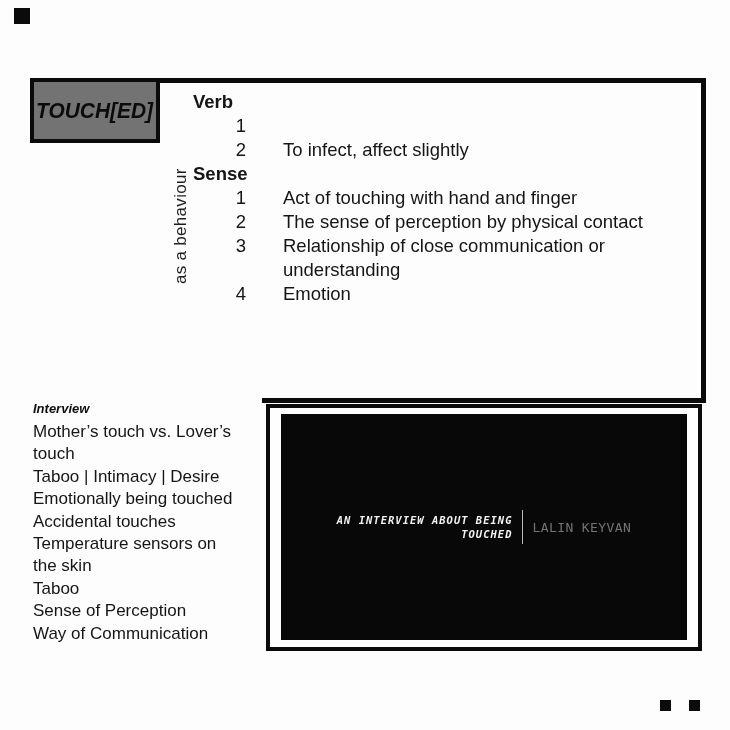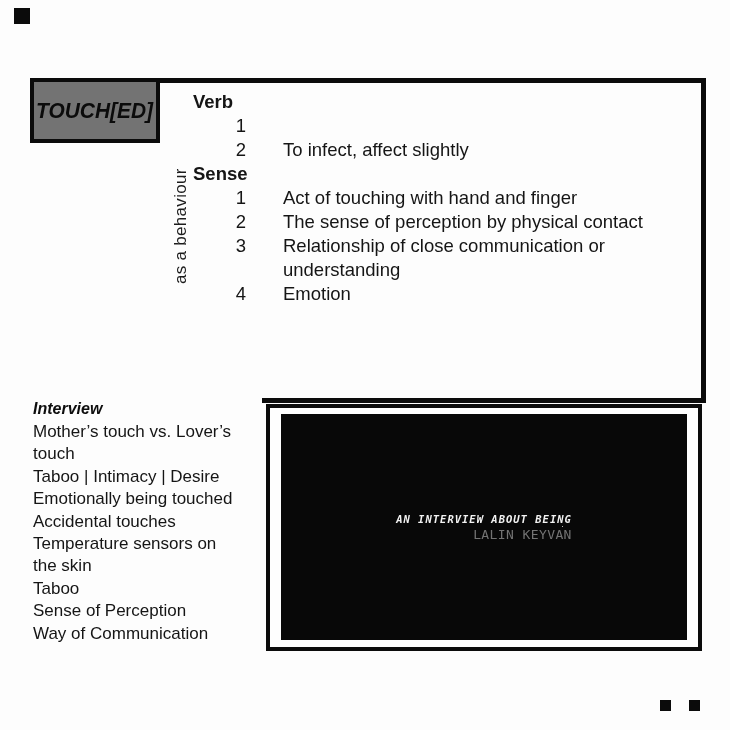--- a/index.html
+++ b/index.html
@@ -55,37 +55,37 @@
   .defrow{display:flex;align-items:flex-start;}
   .defrow .num{width:53px;text-align:right;flex:0 0 53px;}
   .defrow .txt{margin-left:37px;width:412px;white-space:pre-line;}
 
   
   .interview{
     left:33px;top:398px;width:236px;
     font-size:17px;line-height:22.4px;color:#151515;
   }
   .interview-heading{
-    font-weight:bold;font-style:italic;font-size:16px;
+    font-weight:bold;font-style:italic;font-size:13px;
     line-height:22px;margin-bottom:1px;color:#0e0e0e;
   }
   .topic{white-space:pre-line;}
 
   
   .cover-box{
     left:266px;top:404px;width:436px;height:247px;
     box-sizing:border-box;border:4px solid #0b0b0b;
     background:#fefefe;
   }
   .cover-panel{
     position:absolute;left:281px;top:414px;width:406px;height:226px;
     background:#080808;
     display:flex;align-items:center;justify-content:center;
   }
-  .cover-group{display:flex;align-items:flex-end;flex-direction:column;}
+  .cover-group{display:flex;align-items:center;}
   .cover-title{
     text-align:right;
     font-family:"DejaVu Sans Mono", monospace;
     font-style:italic;font-weight:bold;
     font-size:10.5px;line-height:14px;
     letter-spacing:1px;color:#f2f2f2;
     white-space:nowrap;
   }
   .cover-divider{
     width:1px;height:34px;background:#b9b9b9;
@@ -153,20 +153,21 @@
   <div class="topic">Taboo</div>
   <div class="topic">Sense of Perception</div>
   <div class="topic">Way of Communication</div>
 </div>
 
 <div class="abs cover-box"></div>
 <div class="cover-panel">
   <div class="cover-group">
     <div class="cover-title">
       <div>AN INTERVIEW ABOUT BEING</div>
+      <div>TOUCHED</div>
     </div>
     <div class="cover-divider"></div>
     <div class="cover-author">LALIN KEYVAN</div>
   </div>
 </div>
 
 <div class="sq sq-br1"></div>
 <div class="sq sq-br2"></div>
 
 </body></html>

